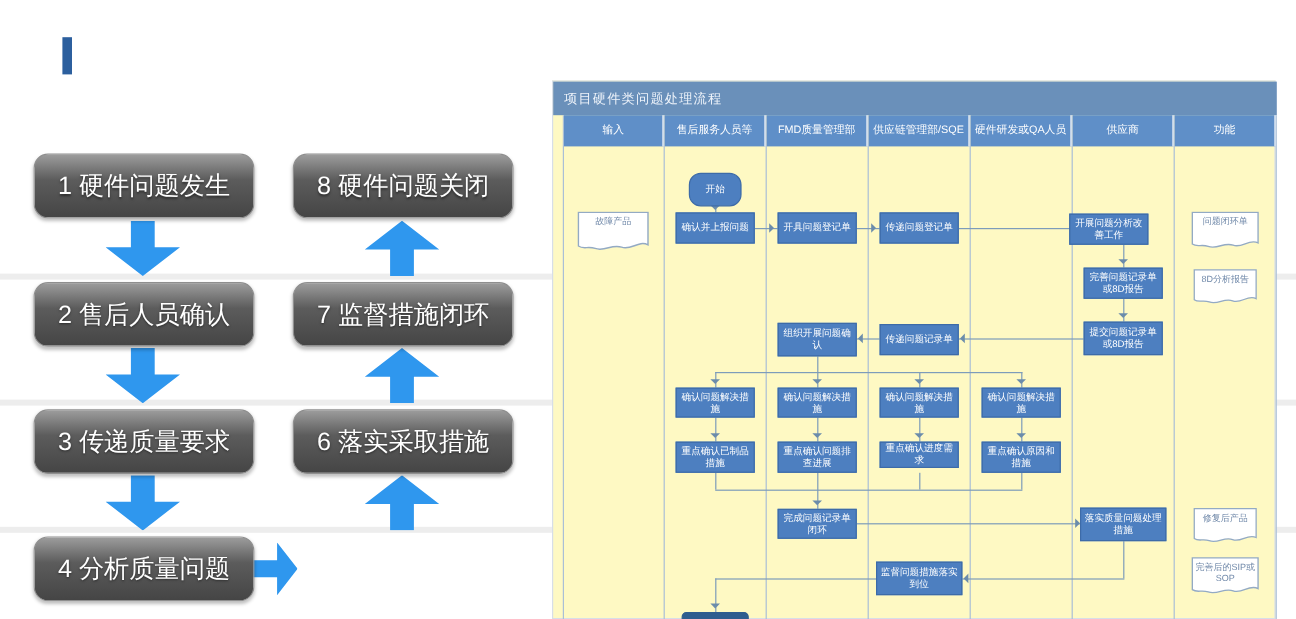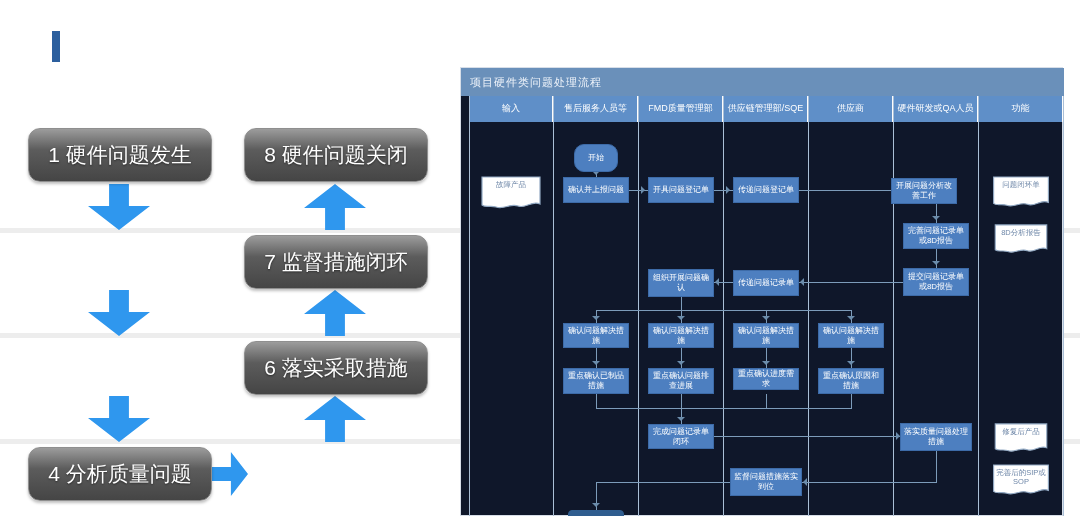--- a/index.html
+++ b/index.html
@@ -18,21 +18,21 @@
         border:1px solid #8f8f8f;box-shadow:0 2px 3px rgba(0,0,0,.25);
         display:flex;align-items:center;justify-content:center;}
   .gbox span{color:#ffffff;font-size:21px;font-weight:normal;white-space:nowrap;text-shadow:0 1px 2px rgba(0,0,0,.5);}
   .ar{position:absolute;background:#2f97ee;z-index:1;}
   .ar-v{width:62px;height:46px;}
   .arrow-down{clip-path:polygon(34% 0,66% 0,66% 48%,100% 48%,50% 100%,0 48%,34% 48%);}
   .arrow-up{clip-path:polygon(50% 0,100% 52%,66% 52%,66% 100%,34% 100%,34% 52%,0 52%);}
   .arrow-right{width:38px;height:44px;clip-path:polygon(0 34%,55% 34%,55% 0,100% 50%,55% 100%,55% 66%,0 66%);}
 
   
-  .panel{position:absolute;left:460px;top:67px;width:603px;height:449px;background:#0f172a;
+  .panel{position:absolute;left:460px;top:67px;width:603px;height:449px;background:#fef9c3;
          z-index:2;border:1px solid #d7dee8;box-sizing:border-box;}
   .panel-titlebar{position:absolute;left:0;top:0;width:603px;height:28px;background:#6a90ba;
                   color:#eef3fa;font-size:11px;display:flex;align-items:center;padding-left:9px;
                   box-sizing:border-box;letter-spacing:1px;}
   .lanes{position:absolute;left:8px;top:28px;width:595px;height:421px;display:flex;}
   .lane{width:85px;box-sizing:border-box;border-right:1px solid #aabfd6;}
   .lane:first-child{border-left:1px solid #aabfd6;}
   .lane-h{height:26px;background:#5f8fc8;border-right:1px solid #fdfdfd;box-sizing:border-box;
           color:#ffffff;font-size:9px;display:flex;align-items:center;justify-content:center;
           text-align:center;line-height:1.05;padding:0 1px;}
@@ -58,21 +58,27 @@
   <div class="bgline" style="top:228px"></div>
   <div class="bgline" style="top:333px"></div>
   <div class="bgline" style="top:439px"></div>
 
   <div class="titlebar"></div>
 
   <div class="gbox" style="left:28px;top:128px">
       <span>1 硬件问题发生</span>
     </div>
   <div class="ar ar-v arrow-down" style="left:88px;top:184px"></div>
+  <div class="gbox" style="left:28px;top:235px">
+      <span>2 售后人员确认</span>
+    </div>
   <div class="ar ar-v arrow-down" style="left:88px;top:290px"></div>
+  <div class="gbox" style="left:28px;top:341px">
+      <span>3 传递质量要求</span>
+    </div>
   <div class="ar ar-v arrow-down" style="left:88px;top:396px"></div>
   <div class="gbox" style="left:28px;top:447px">
       <span>4 分析质量问题</span>
     </div>
 
   <div class="ar arrow-right" style="left:210px;top:452px"></div>
 
   <div class="ar ar-v arrow-up" style="left:304px;top:396px"></div>
   <div class="gbox" style="left:244px;top:341px">
       <span>6 落实采取措施</span>
@@ -96,24 +102,24 @@
       <div class="lane">
           <div class="lane-h">售后服务人员等</div>
         </div>
       <div class="lane">
           <div class="lane-h">FMD质量管理部</div>
         </div>
       <div class="lane">
           <div class="lane-h">供应链管理部/SQE</div>
         </div>
       <div class="lane">
+          <div class="lane-h">硬件研发或QA人员</div>
+        </div>
+      <div class="lane">
           <div class="lane-h">供应商</div>
-        </div>
-      <div class="lane">
-          <div class="lane-h">硬件研发或QA人员</div>
         </div>
       <div class="lane">
           <div class="lane-h">功能</div>
         </div>
     </div>
 
     <div class="c" style="left:135px;top:94px;width:1px;height:15px"></div>
     <div class="ah ah-d" style="left:131px;top:103px"></div>
     <div class="c" style="left:168px;top:122px;width:19px;height:1px"></div>
     <div class="ah ah-r" style="left:180px;top:118px"></div>

